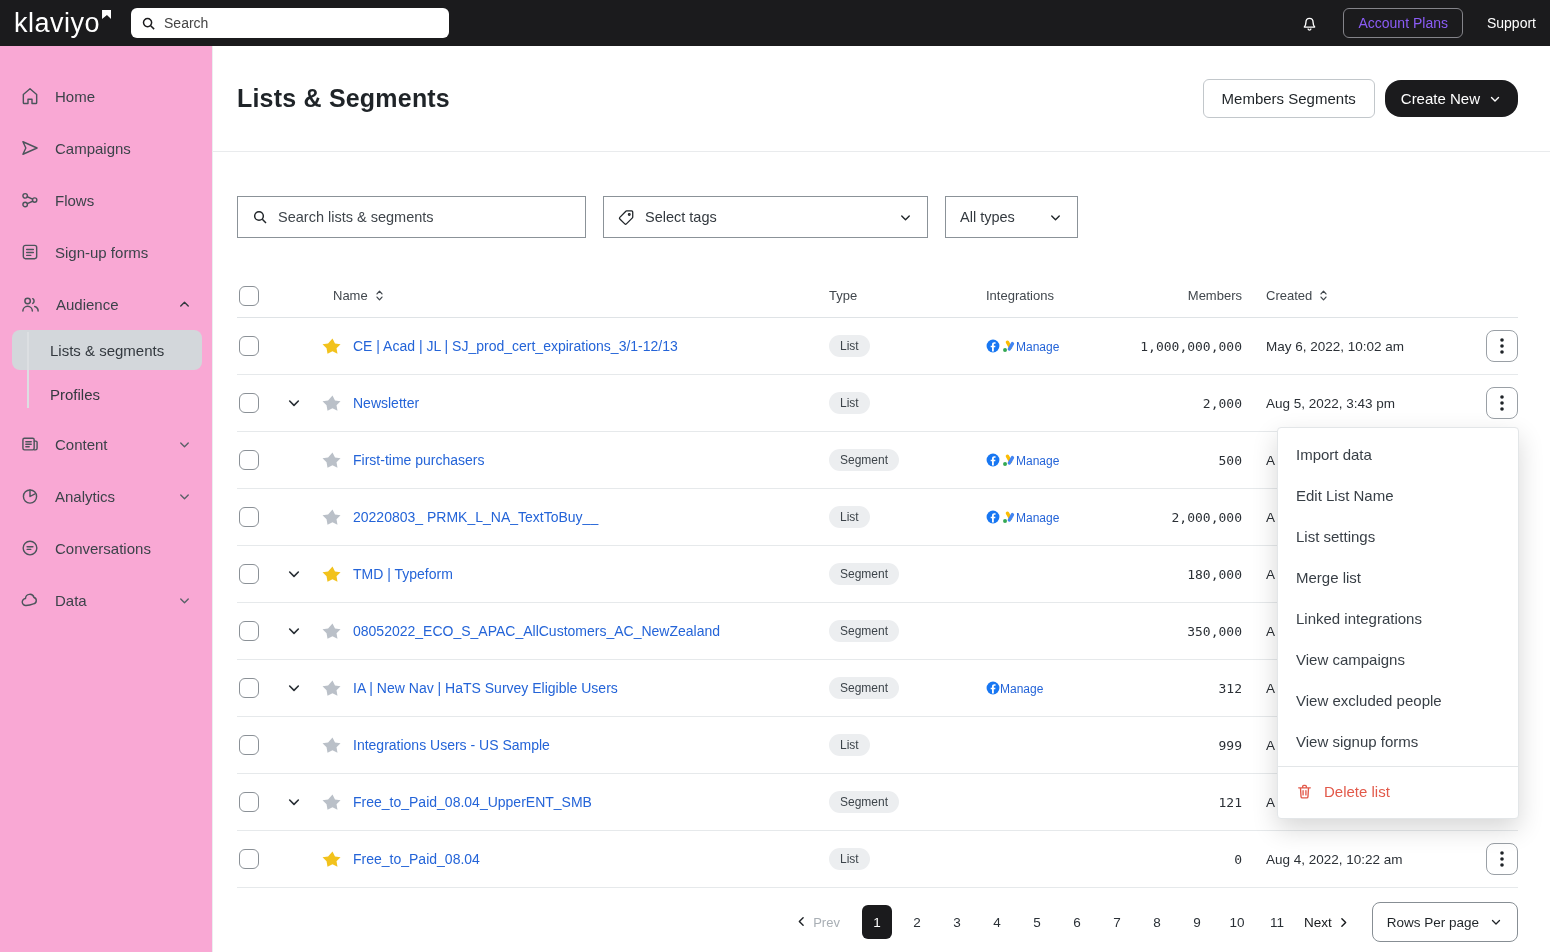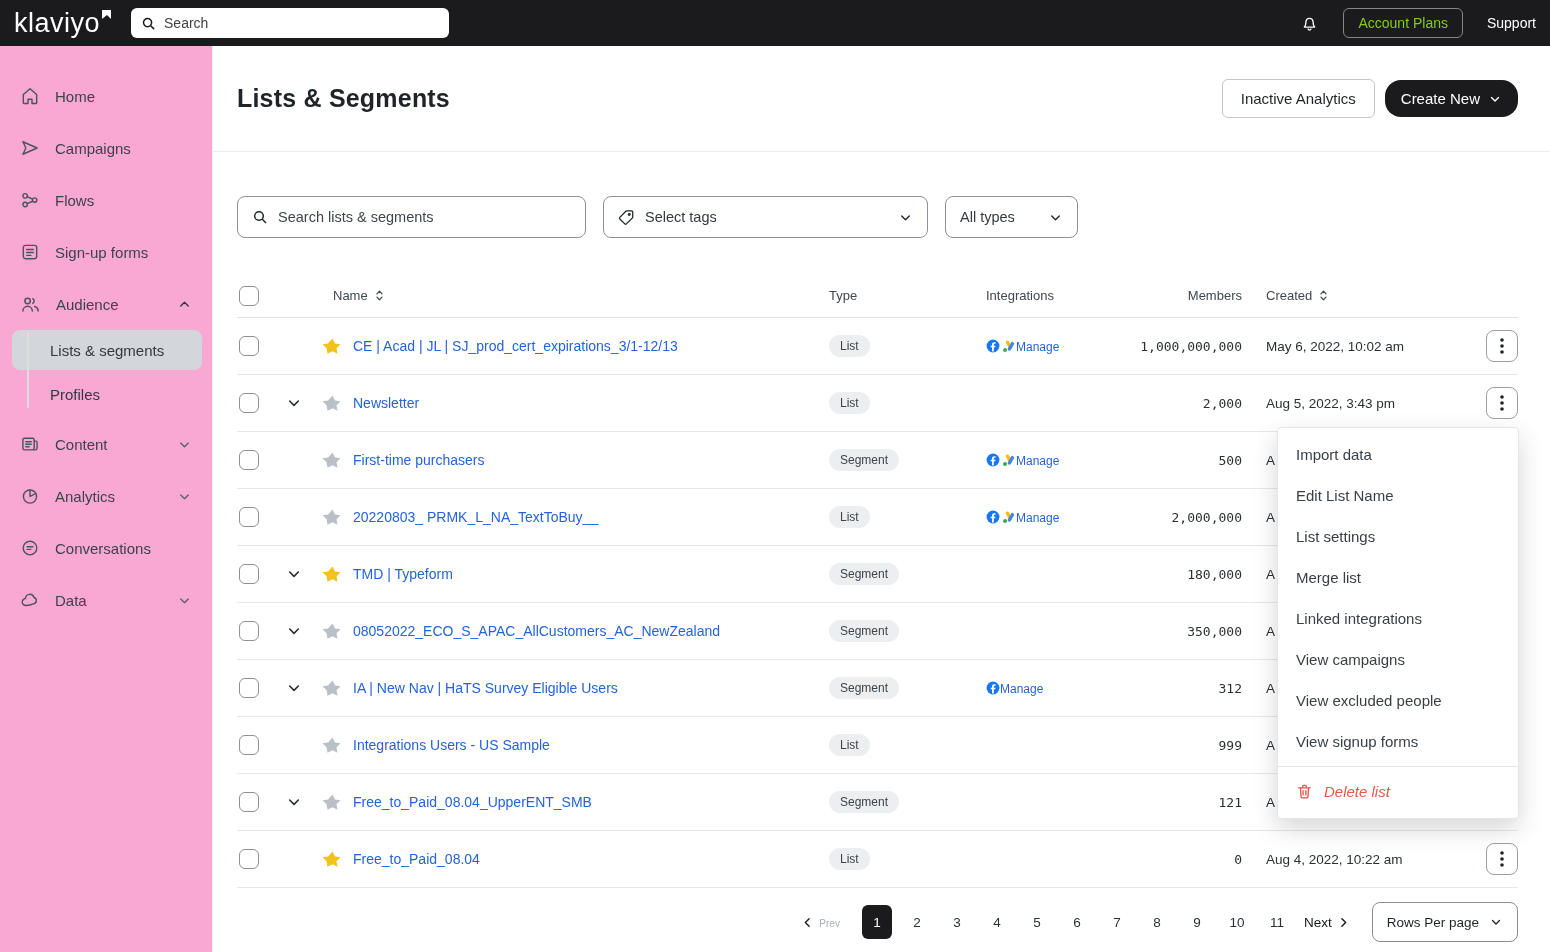--- a/index.html
+++ b/index.html
@@ -21,21 +21,21 @@
   .logo .flag { width:9px; height:9px; background:#fff; margin:2px 0 0 2px;
     clip-path: polygon(0 0,100% 0,100% 100%,55% 55%,0 100%); }
   .top-search {
     margin-left:20px; width:318px; height:30px; background:#fff; border-radius:6px;
     display:flex; align-items:center; padding:0 10px; gap:8px;
   }
   .top-search input { border:none; outline:none; flex:1; font-size:14px; font-family:inherit; color:#222; background:transparent; }
   .top-search input::placeholder { color:#444; }
   .topbar-right { margin-left:auto; display:flex; align-items:center; gap:24px; }
   .btn-account {
-    background:transparent; color:#84cc16; border:1px solid #84848a; border-radius:6px;
+    background:transparent; color:#8b5cf6; border:1px solid #84848a; border-radius:6px;
     font-size:14px; font-family:inherit; padding:6px 14px;
   }
   .support { color:#fff; font-size:14px; }
 
   
   .sidebar {
     position:absolute; top:46px; left:0; bottom:0; width:213px;
     background:#f9a8d4; border-right:1px solid #eceef0; padding-top:24px;
   }
   .side-item {
@@ -61,21 +61,21 @@
     font-size:15px; font-weight:500; color:#1f2428; font-family:inherit;
   }
   .btn-dark {
     background:#1b1b1d; color:#fff; border:none; border-radius:16px; padding:10px 16px;
     font-size:15px; font-weight:500; font-family:inherit; display:flex; align-items:center; gap:8px;
   }
 
   
   .filters { margin:44px 0 0 24px; display:flex; gap:17px; }
   .filter-box {
-    height:42px; border:1px solid #8b9298; border-radius:8px; background:#fff;
+    height:42px; border:1px solid #8b9298; border-radius:0; background:#fff;
     display:flex; align-items:center; padding:0 14px; gap:10px; font-size:14.5px; color:#33393f;
   }
   .f-search { width:349px; }
   .f-search input { border:none; outline:none; flex:1; font-size:14.5px; font-family:inherit; background:transparent; color:#222;}
   .f-search input::placeholder { color:#3f454b; }
   .f-tags { width:325px; }
   .f-tags .chev { margin-left:auto; }
   .f-types { width:133px; justify-content:space-between; }
 
   
@@ -98,37 +98,37 @@
   .int-icons { display:flex; align-items:center; gap:2px; }
   .manage-link { font-size:12px; color:#2464d8; margin-top:1px; }
   .members-cell { text-align:right; font-family:"DejaVu Sans Mono", monospace; font-size:13px; color:#2b3036; }
   .created-cell { padding-left:24px; font-size:13.5px; color:#2b3036; white-space:nowrap; overflow:hidden; }
   .kebab-cell { display:flex; justify-content:flex-end; }
   .kebab-btn { width:32px; height:32px; border:1px solid #9aa0a6; border-radius:8px; background:#fff;
     display:flex; align-items:center; justify-content:center; }
 
   
   .pagination { margin:12px 32px 0 24px; height:44px; display:flex; align-items:center; justify-content:flex-end; gap:8px; }
-  .pg-prev { display:flex; align-items:flex-end; gap:5px; font-size:10px; color:#a9afb5; margin-right:14px; }
+  .pg-prev { display:flex; align-items:flex-start; gap:5px; font-size:13px; color:#a9afb5; margin-right:14px; }
   .pg-prev .chev path { stroke:#1e2226; }
   .pg-page { width:30px; height:34px; display:flex; align-items:center; justify-content:center; font-size:13.5px; color:#2a3036; border-radius:6px; }
   .pg-page.active { background:#1b1b1d; color:#fff; }
   .pg-next { display:flex; align-items:center; gap:5px; font-size:13.5px; font-weight:500; color:#16191c; margin:0 14px 0 4px; }
   .rows-per-page { height:40px; border:1px solid #878e94; border-radius:8px; background:#fff; padding:0 14px;
     display:flex; align-items:center; gap:10px; font-size:13.5px; color:#1f2428; font-family:inherit; }
 
   
   .context-menu {
     position:absolute; left:1277px; top:427px; width:242px; z-index:20;
     background:#fff; border:1px solid #e3e6e8; border-radius:4px;
     box-shadow:0 10px 26px rgba(0,0,0,.16); padding:6px 0;
   }
   .menu-item { height:41px; display:flex; align-items:center; padding:0 18px; font-size:15px; color:#383f46; }
   .menu-divider { border-top:1px solid #e3e6e8; margin:4px 0; }
-  .menu-delete { height:41px; display:flex; align-items:center; gap:11px; padding:0 18px; font-size:15px; color:#e2594a;font-style:italic; }
+  .menu-delete { height:41px; display:flex; align-items:center; gap:11px; padding:0 18px; font-size:15px; color:#e2594a; }
 </style>
 </head>
 <body>
 
 <header class="topbar" data-interactable="false">
   <div class="logo" data-interactable="true">
     <span class="word" data-interactable="false">klaviyo</span>
     <span class="flag" data-interactable="false"></span>
   </div>
   <div class="top-search" data-interactable="true">
@@ -263,21 +263,21 @@
           <path d="M6 9.5l6 6 6-6"></path>
         </svg>
       </span>
     </div>
   </nav>
 
 <main class="main" data-interactable="false">
   <div class="page-head">
     <h1 class="page-title" data-interactable="false">Lists &amp; Segments</h1>
     <div class="head-actions">
-      <button class="btn-outline" data-interactable="true">Inactive Analytics</button>
+      <button class="btn-outline" data-interactable="true">Members Segments</button>
       <button class="btn-dark" data-interactable="true">
         <span data-interactable="false">Create New</span>
         <span data-interactable="false">
           <svg width="14" height="14" viewBox="0 0 24 24" fill="none" stroke="#fff" stroke-width="2.4" stroke-linecap="round" stroke-linejoin="round">
               <path d="M6 9.5l6 6 6-6"></path>
             </svg>
         </span>
       </button>
     </div>
   </div>

